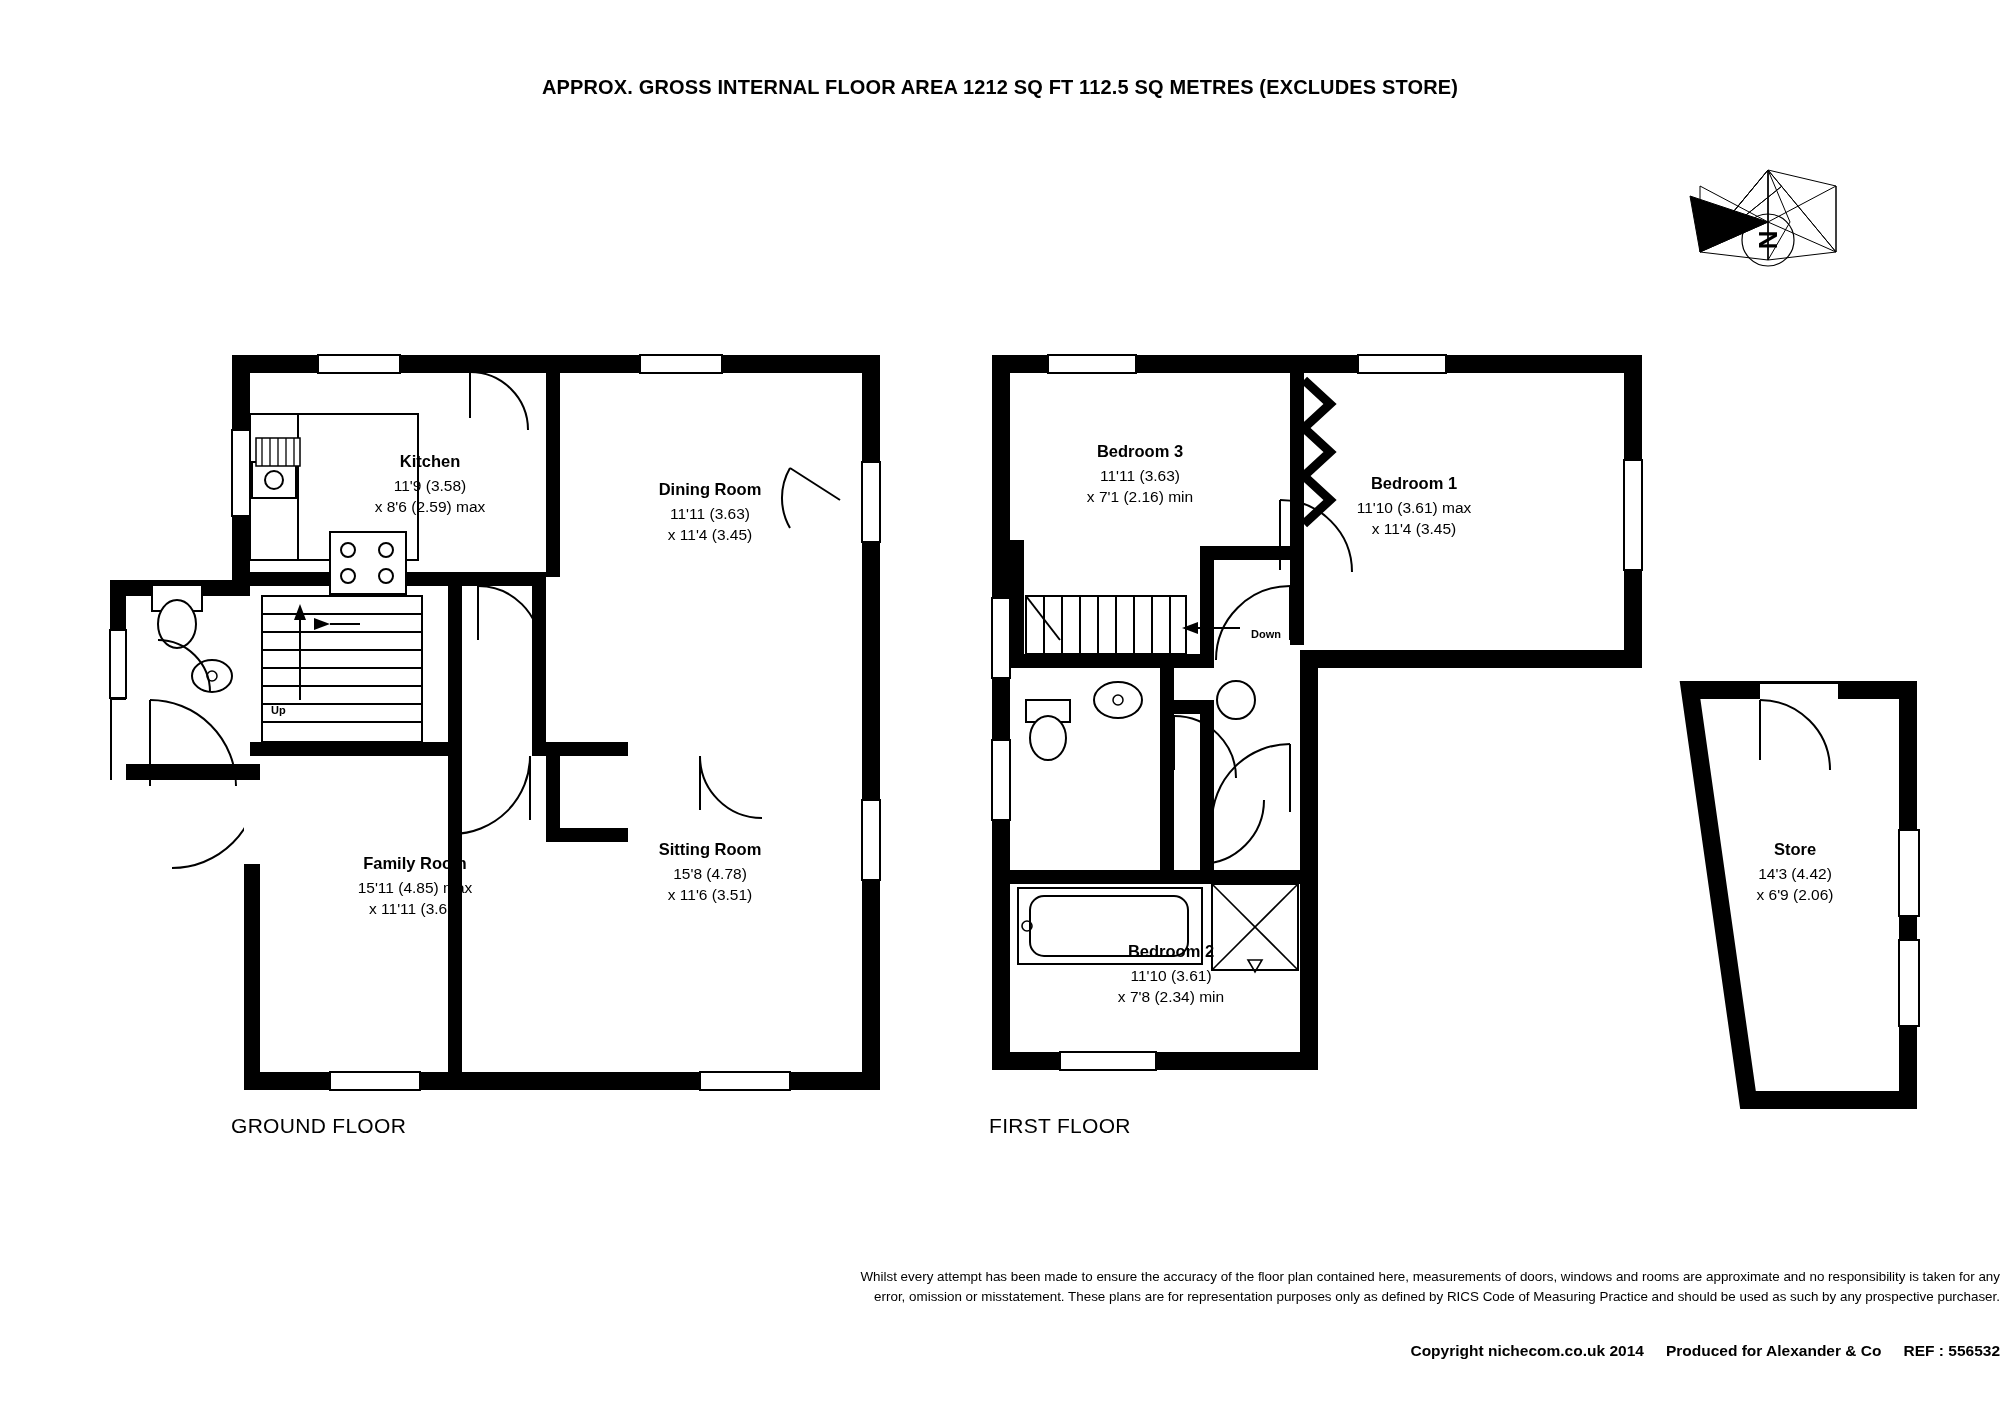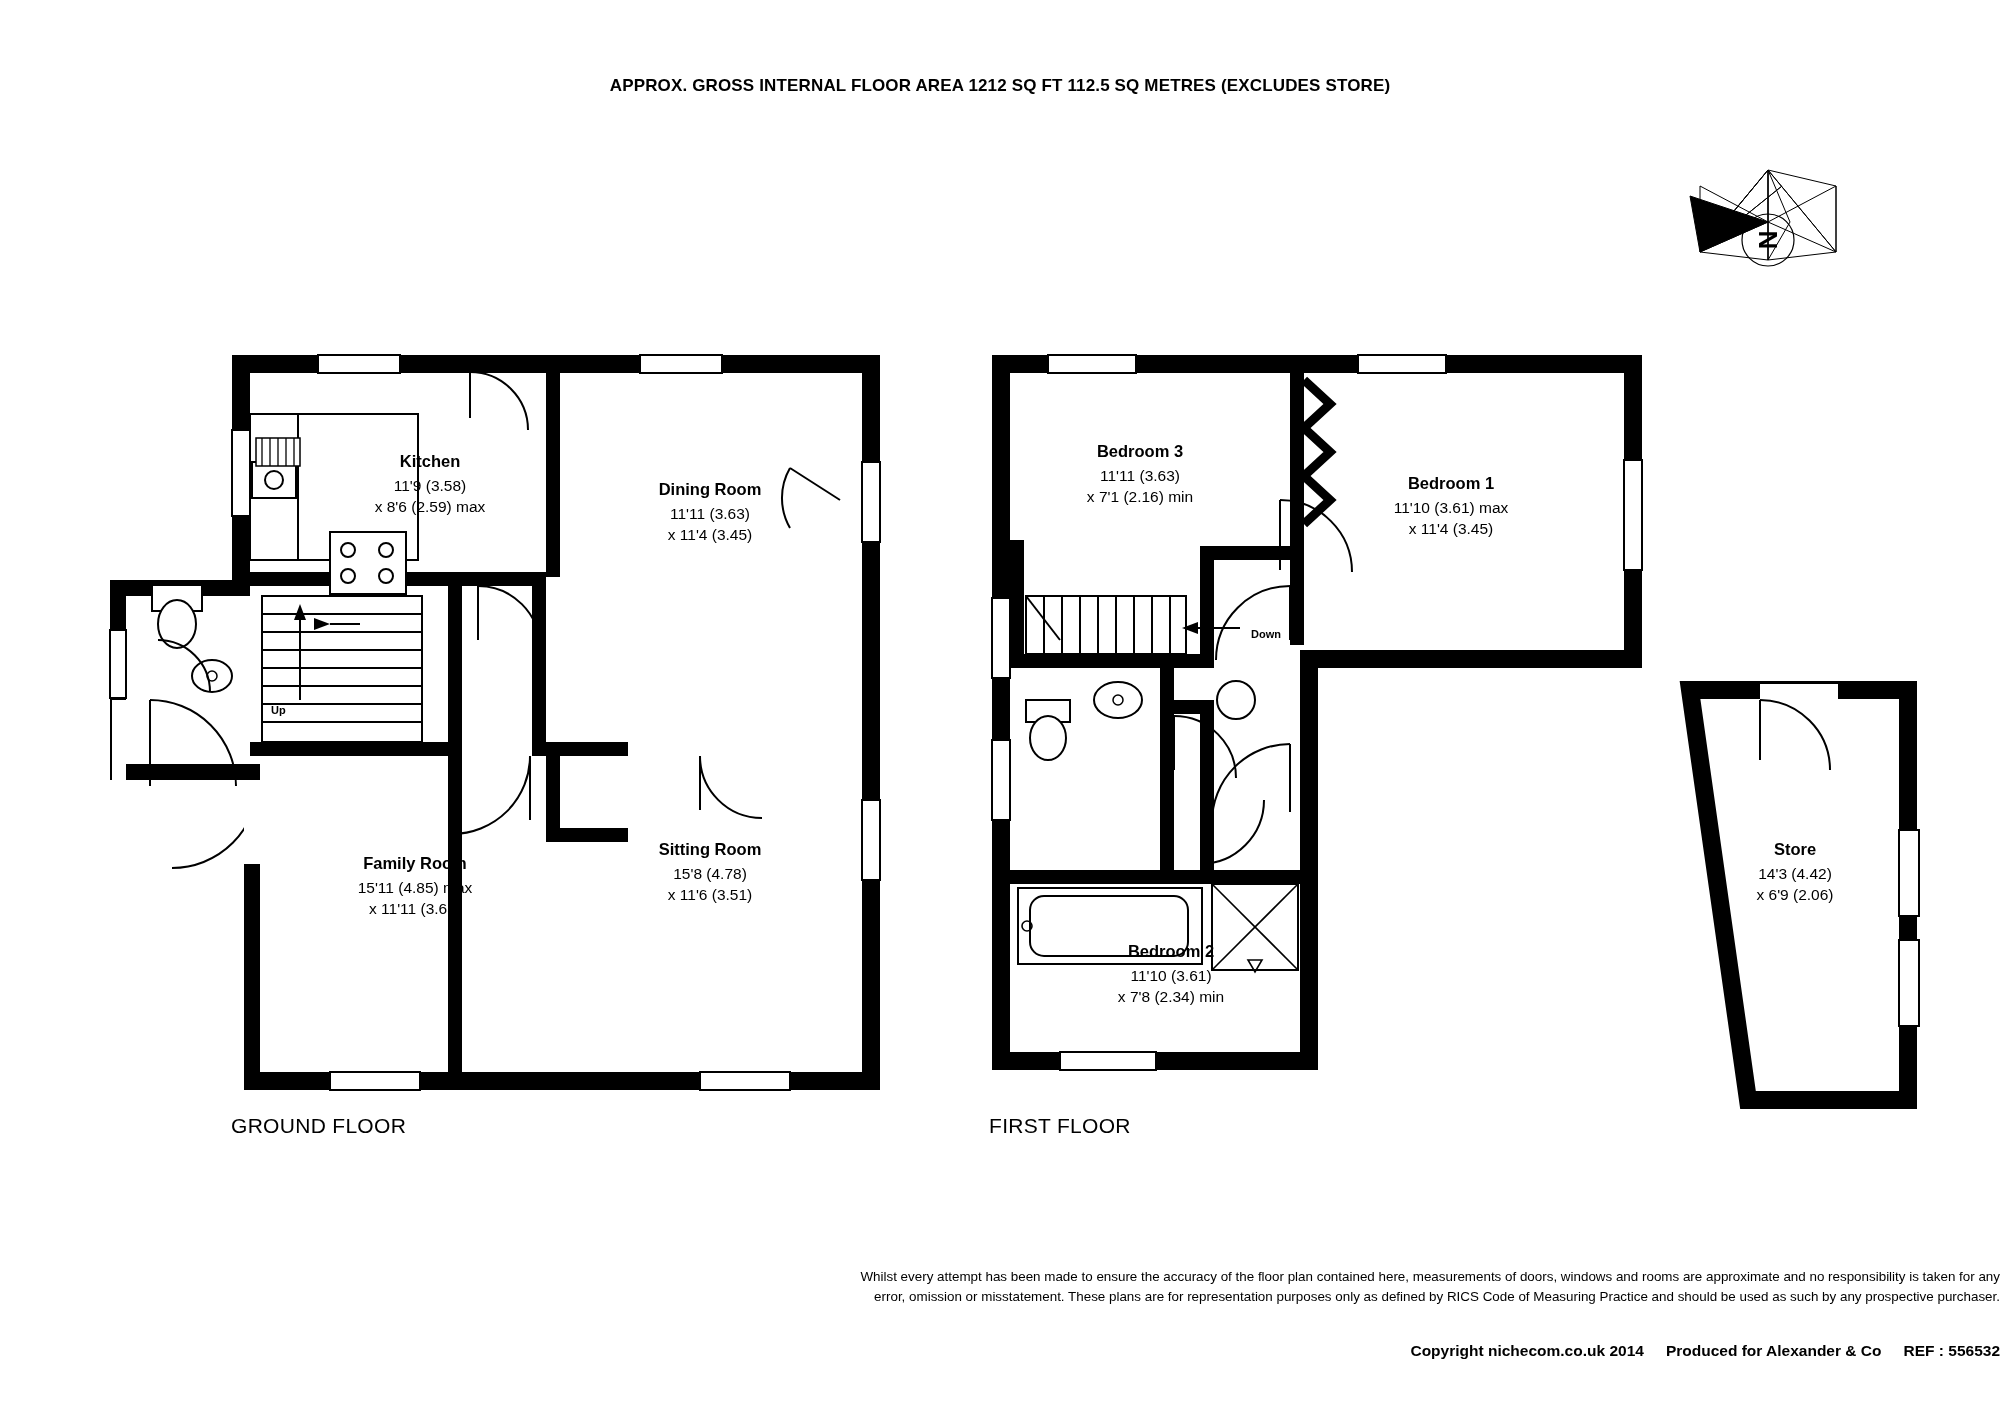--- a/index.html
+++ b/index.html
@@ -18,21 +18,21 @@
   #plan {
     position: absolute;
     inset: 0;
   }
   .hdr {
     position: absolute;
     top: 76px;
     left: 0;
     width: 2000px;
     text-align: center;
-    font-size: 17px;
+    font-size: 20px;
     font-weight: bold;
     letter-spacing: 0.15px;
   }
   .floor-label {
     position: absolute;
     font-size: 21px;
     font-weight: normal;
     letter-spacing: 0.3px;
   }
   #gf-label { left: 231px; top: 1114px; }
@@ -321,21 +321,21 @@
   <span class="d1">15'8 (4.78)</span>
   <span class="d2">x 11'6 (3.51)</span>
 </div>
 
 <div class="room" id="r-bed3" style="left:1030px; top:440px; width:220px;">
   <span class="nm">Bedroom 3</span>
   <span class="d1">11'11 (3.63)</span>
   <span class="d2">x 7'1 (2.16) min</span>
 </div>
 
-<div class="room" id="r-bed1" style="left:1326px; top:472px; width:250px;">
+<div class="room" id="r-bed1" style="left:1289px; top:472px; width:250px;">
   <span class="nm">Bedroom 1</span>
   <span class="d1">11'10 (3.61) max</span>
   <span class="d2">x 11'4 (3.45)</span>
 </div>
 
 <div class="room" id="r-bed2" style="left:1046px; top:940px; width:250px;">
   <span class="nm">Bedroom 2</span>
   <span class="d1">11'10 (3.61)</span>
   <span class="d2">x 7'8 (2.34) min</span>
 </div>

